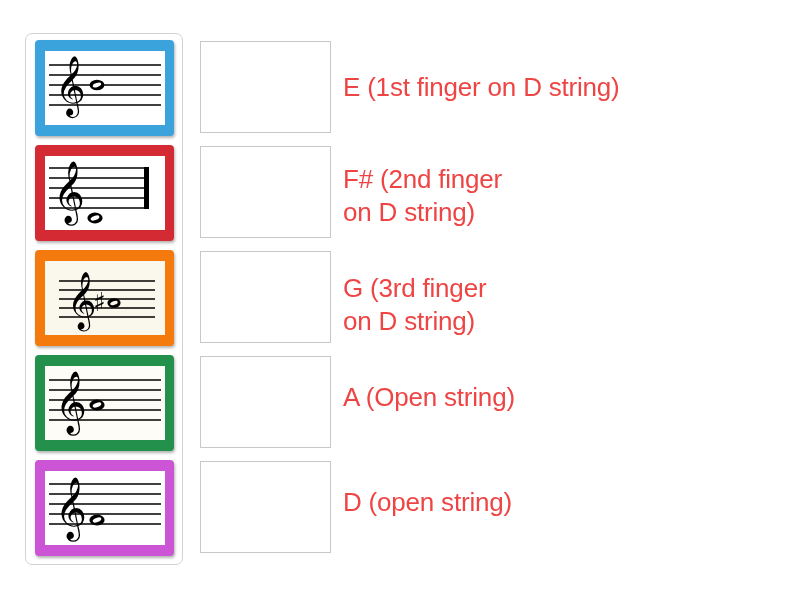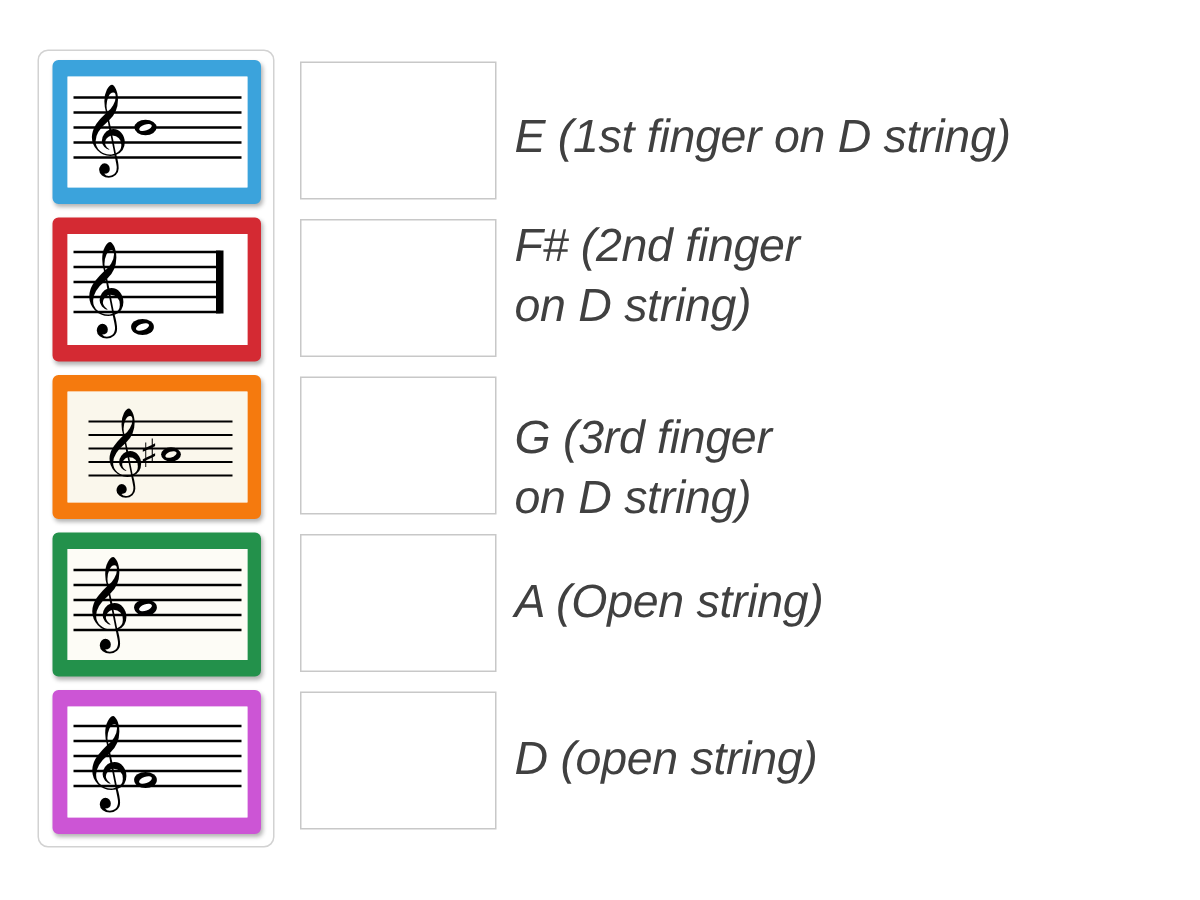--- a/index.html
+++ b/index.html
@@ -74,29 +74,28 @@
   .dz1 { top: 146px; }
   .dz2 { top: 251px; }
   .dz3 { top: 356px; }
   .dz4 { top: 461px; }
 
   
   .answer {
     position: absolute;
     left: 343px;
     width: 450px;
-    font-size: 31px;
+    font-size: 26px;
     line-height: 1.28;
-    color: #404040;
+    color: #ef4444;
     white-space: pre-line;
     letter-spacing: -0.2px;
-    font-style: italic;
   }
   .an0 { top: 71px; }
-  .an1 { top: 144px; }
+  .an1 { top: 163px; }
   .an2 { top: 272px; }
   .an3 { top: 381px; }
   .an4 { top: 486px; }
 </style>
 </head>
 <body>
 
 <div id="stage">
 
   <div id="card-tray">

